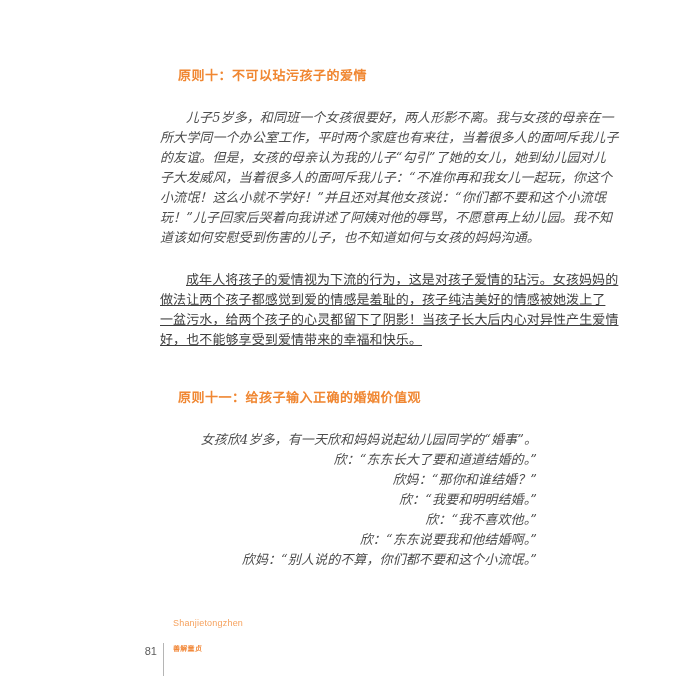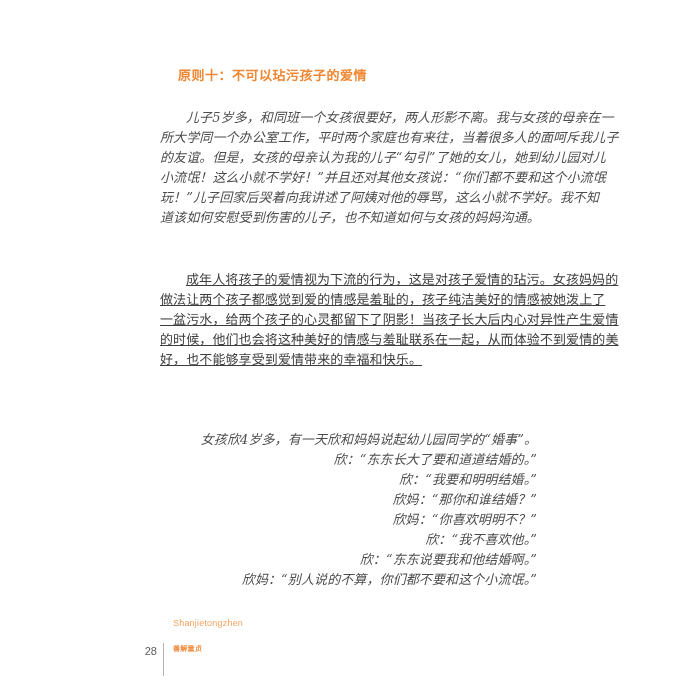--- a/index.html
+++ b/index.html
@@ -55,46 +55,46 @@
 <body>
 
 <div class="page">
 
   <h2 class="heading" id="heading-principle-10">原则十：不可以玷污孩子的爱情</h2>
 
   <div class="textblock kai" id="story-paragraph">
       <div class="line">儿子5岁多，和同班一个女孩很要好，两人形影不离。我与女孩的母亲在一</div>
       <div class="line">所大学同一个办公室工作，平时两个家庭也有来往，当着很多人的面呵斥我儿子</div>
       <div class="line">的友谊。但是，女孩的母亲认为我的儿子“勾引”了她的女儿，她到幼儿园对儿</div>
+      <div class="line">子大发威风，当着很多人的面呵斥我儿子：“不准你再和我女儿一起玩，你这个</div>
       <div class="line">小流氓！这么小就不学好！”并且还对其他女孩说：“你们都不要和这个小流氓</div>
-      <div class="line">玩！”儿子回家后哭着向我讲述了阿姨对他的辱骂，这么小就不学好。我不知</div>
+      <div class="line">玩！”儿子回家后哭着向我讲述了阿姨对他的辱骂，不愿意再上幼儿园。我不知</div>
       <div class="line">道该如何安慰受到伤害的儿子，也不知道如何与女孩的妈妈沟通。</div>
     </div>
 
   <div class="textblock song" id="commentary-paragraph">
       <div class="line">成年人将孩子的爱情视为下流的行为，这是对孩子爱情的玷污。女孩妈妈的</div>
       <div class="line">做法让两个孩子都感觉到爱的情感是羞耻的，孩子纯洁美好的情感被她泼上了</div>
       <div class="line">一盆污水，给两个孩子的心灵都留下了阴影！当孩子长大后内心对异性产生爱情</div>
-      <div class="line">的时候，他们也会将这种美好的情感与羞耻联系在一起，从而体验不到爱情的美</div>
       <div class="line">好，也不能够享受到爱情带来的幸福和快乐。</div>
     </div>
 
+  <h2 class="heading" id="heading-principle-11">原则十一：给孩子输入正确的婚姻价值观</h2>
 
   <div class="textblock kai" id="dialogue-block">
       <div class="line">女孩欣4岁多，有一天欣和妈妈说起幼儿园同学的“婚事”。</div>
       <div class="line">欣：“东东长大了要和道道结婚的。”</div>
+      <div class="line">欣妈：“那你和谁结婚？”</div>
       <div class="line">欣：“我要和明明结婚。”</div>
-      <div class="line">欣妈：“那你和谁结婚？”</div>
-      <div class="line">欣妈：“你喜欢明明不？”</div>
       <div class="line">欣：“我不喜欢他。”</div>
       <div class="line">欣：“东东说要我和他结婚啊。”</div>
       <div class="line">欣妈：“别人说的不算，你们都不要和这个小流氓。”</div>
     </div>
 
-  <div class="footer-pagenum">28</div>
+  <div class="footer-pagenum">81</div>
 
   <div class="footer-divider"></div>
 
   <div class="footer-title-cn">善解童贞</div>
 
   <div class="footer-title-pinyin">Shanjietongzhen</div>
 
 </div>
 
 </body></html>

